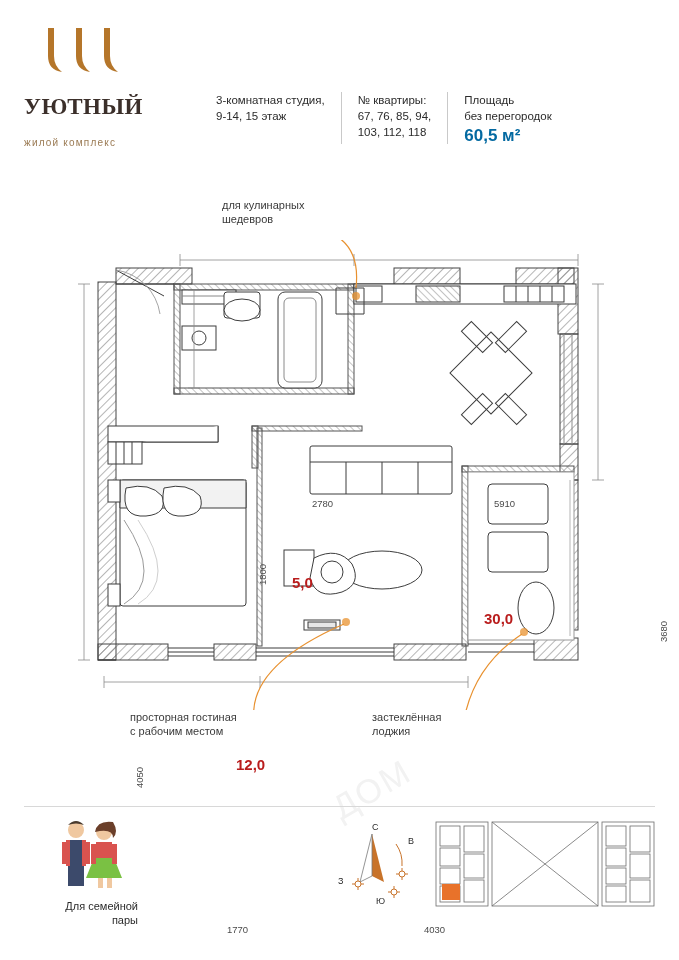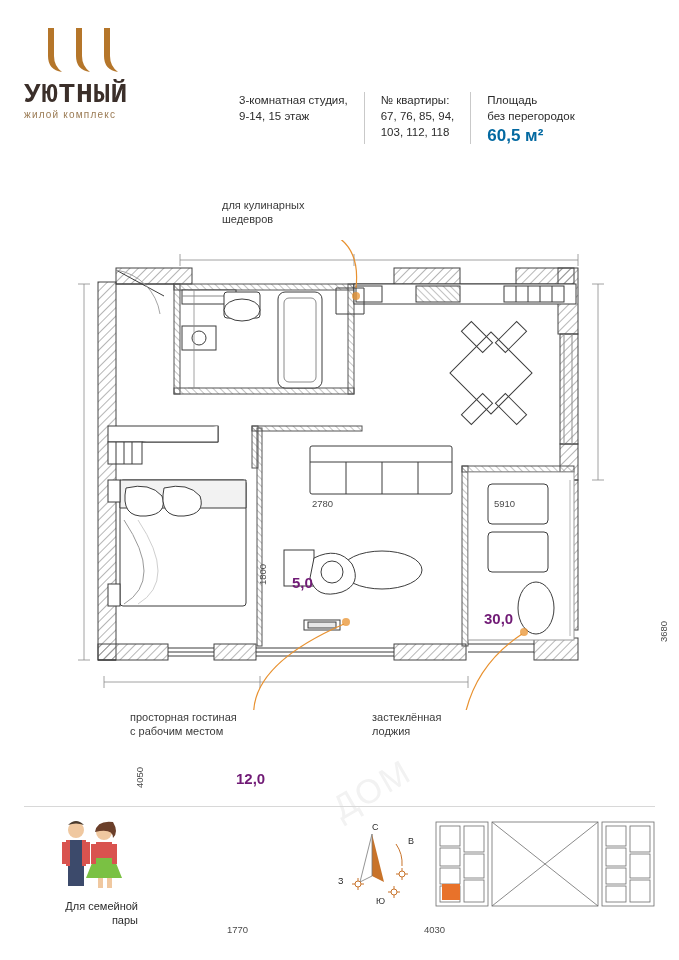--- a/index.html
+++ b/index.html
@@ -28,38 +28,38 @@
     left: 24px;
     top: 26px;
     width: 180px;
   }
   .logo-mark {
     width: 92px;
     height: 48px;
     margin-left: 2px;
   }
   .logo-title {
-    font-family: Liberation Mono, monospace;
+    font-family: Liberation Serif, serif;
     font-weight: bold;
-    font-size: 28px;
+    font-size: 23px;
     line-height: 21px;
     letter-spacing: 0.5px;
     color: #3b2f2a;
-    margin-top: 6px;
+    margin-top: 18px;
   }
   .logo-sub {
     font-size: 10px;
     letter-spacing: 1.2px;
     color: #9a7a53;
-    margin-top: 4px;
+    margin-top: 20px;
   }
 
   .header-info {
     position: absolute;
-    left: 239px;
+    left: 216px;
     top: 92px;
     display: flex;
     align-items: flex-start;
     font-size: 11.5px;
     line-height: 16px;
     color: #2b2b2b;
   }
   .hi-cell { padding: 0 16px; }
   .hi-cell:first-child { padding-left: 0; }
   .hi-div {
@@ -93,25 +93,25 @@
     top: 240px;
     width: 560px;
     height: 470px;
   }
   .plan svg { display: block; }
 
   .room-label {
     position: absolute;
     font-size: 15px;
     font-weight: bold;
-    color: #701a75;
+    color: #b91c1c;
   }
   #label-area-bath    { left: 228px; top: 334px; }
   #label-area-living  { left: 420px; top: 370px; }
-  #label-area-bedroom { left: 172px; top: 530px; }
+  #label-area-bedroom { left: 172px; top: 516px; }
 
   .dim {
     position: absolute;
     font-size: 9.5px;
     color: #4a4a4a;
   }
   #dim-top-left   { left: 248px; top: 258px; }
   #dim-top-right  { left: 430px; top: 258px; }
   #dim-bot-left   { left: 163px; top: 684px; }
   #dim-bot-right  { left: 360px; top: 684px; }

